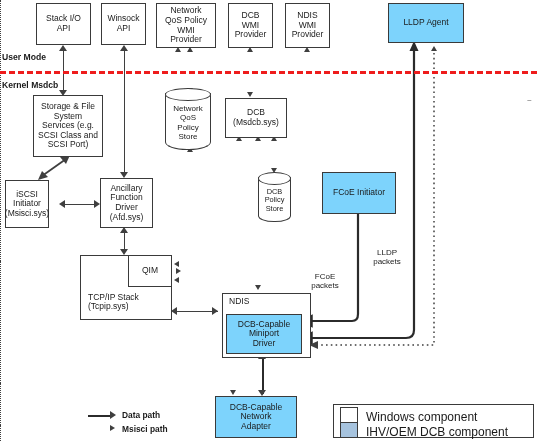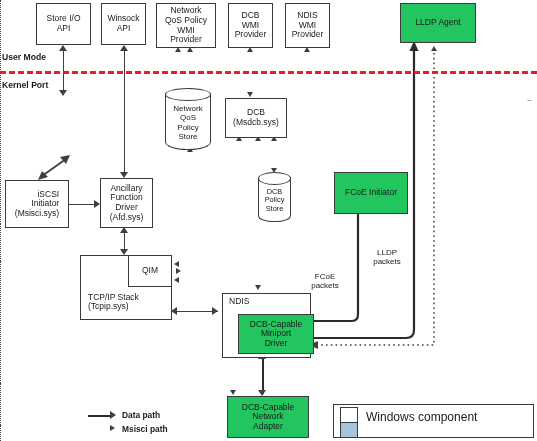--- a/index.html
+++ b/index.html
@@ -23,21 +23,21 @@
     color:#1a1a1a;
     display:flex;
     align-items:center;
     justify-content:center;
     text-align:center;
     line-height:1.12;
     font-size:8.5px;
     padding:1px 2px;
     z-index:5;
   }
-  .node.blue{ background:#22c55e;margin-left:12px; }
+  .node.blue{ background:#7dd3fc; }
   .node .txt{ white-space:pre-line; display:block; }
 
   
   .cyl{
     position:absolute;
     box-sizing:border-box;
     z-index:5;
   }
   .cyl .body{
     position:absolute;
@@ -151,24 +151,24 @@
     <polygon points="414,41 409.5,51 418.5,51" fill="#2b2b2b"></polygon>
 
     <path d="M434,53 L434,345 L316,345" fill="none" stroke="#3f3f3f" stroke-width="1.5" stroke-dasharray="1.6 3.2"></path>
     <polygon points="309,345 318,341 318,349" fill="#3f3f3f"></polygon>
 
     <path d="M369,71 q4,-7 8,0" fill="none" stroke="#ffffff" stroke-width="3"></path>
   </svg>
 
   <div class="moderule" style="top:71px;"></div>
   <div class="modelabel" style="left:2px; top:52px;">User Mode</div>
-  <div class="modelabel" style="left:2px; top:80px;">Kernel Port</div>
+  <div class="modelabel" style="left:2px; top:80px;">Kernel Msdcb</div>
 
   <div class="node" style="left:36px; top:3px; width:55px; height:42px;">
-    <span class="txt">Store I/O
+    <span class="txt">Stack I/O
 API</span>
   </div>
 
   <div class="node" style="left:101px; top:3px; width:45px; height:42px;">
     <span class="txt">Winsock
 API</span>
   </div>
 
   <div class="node" style="left:156px; top:3px; width:60px; height:45px;">
     <span class="txt">Network
@@ -186,20 +186,27 @@
   <div class="node" style="left:285px; top:3px; width:45px; height:45px;">
     <span class="txt">NDIS
 WMI
 Provider</span>
   </div>
 
   <div class="node blue" style="left:388px; top:3px; width:76px; height:40px;">
     <span class="txt">LLDP Agent</span>
   </div>
 
+  <div class="node" style="left:33px; top:95px; width:70px; height:62px;">
+    <span class="txt">Storage &amp; File
+System
+Services (e.g.
+SCSI Class and
+SCSI Port)</span>
+  </div>
 
   <div class="cyl" style="left:165px; top:88px; width:46px; height:62px;">
     <div class="body"></div>
     <div class="top"></div>
     <div class="label">Network
 QoS
 Policy
 Store</div>
   </div>
 
@@ -209,21 +216,21 @@
   </div>
 
   <div class="cyl" style="left:258px; top:172px; width:33px; height:50px;">
     <div class="body"></div>
     <div class="top"></div>
     <div class="label small" style="font-size:7.4px;">DCB
 Policy
 Store</div>
   </div>
 
-  <div class="node" style="left:5px; top:180px; width:64px; height:48px;text-align:right;">
+  <div class="node" style="left:5px; top:180px; width:44px; height:48px;">
     <span class="txt">iSCSI
 Initiator
 (Msisci.sys)</span>
   </div>
 
   <div class="node" style="left:100px; top:178px; width:53px; height:50px;">
     <span class="txt">Ancillary
 Function
 Driver
 (Afd.sys)</span>
@@ -334,14 +341,15 @@
   <div class="ah right" style="left:110px; top:411px;"></div>
   <div class="legend-row" style="left:122px; top:410px;">Data path</div>
 
   <div class="ah sm right" style="left:110px; top:425px;"></div>
   <div class="legend-row" style="left:122px; top:424px;">Msisci path</div>
 
   <div class="legend-box" style="left:333px; top:404px; width:201px; height:34px; background:#ffffff;"></div>
   <div class="legend-swatch" style="left:340px; top:407px; background:#ffffff;"></div>
   <div class="legend-txt" style="left:366px; top:410px;">Windows component</div>
   <div class="legend-swatch" style="left:340px; top:422px; background:#a6c3de;"></div>
+  <div class="legend-txt" style="left:366px; top:425px;">IHV/OEM DCB component</div>
 
 </div>
 
 </body></html>

